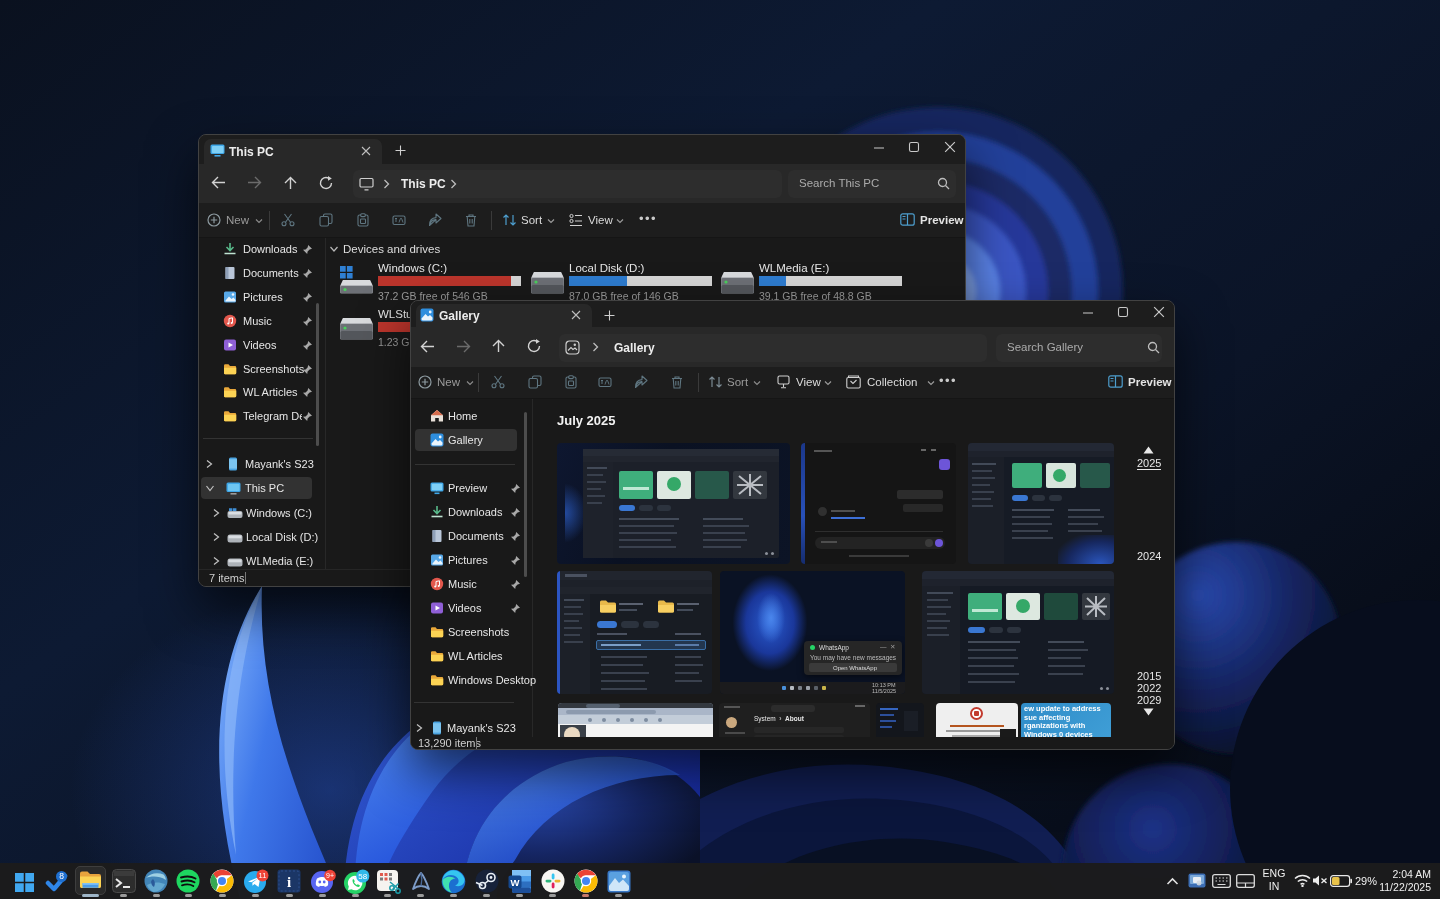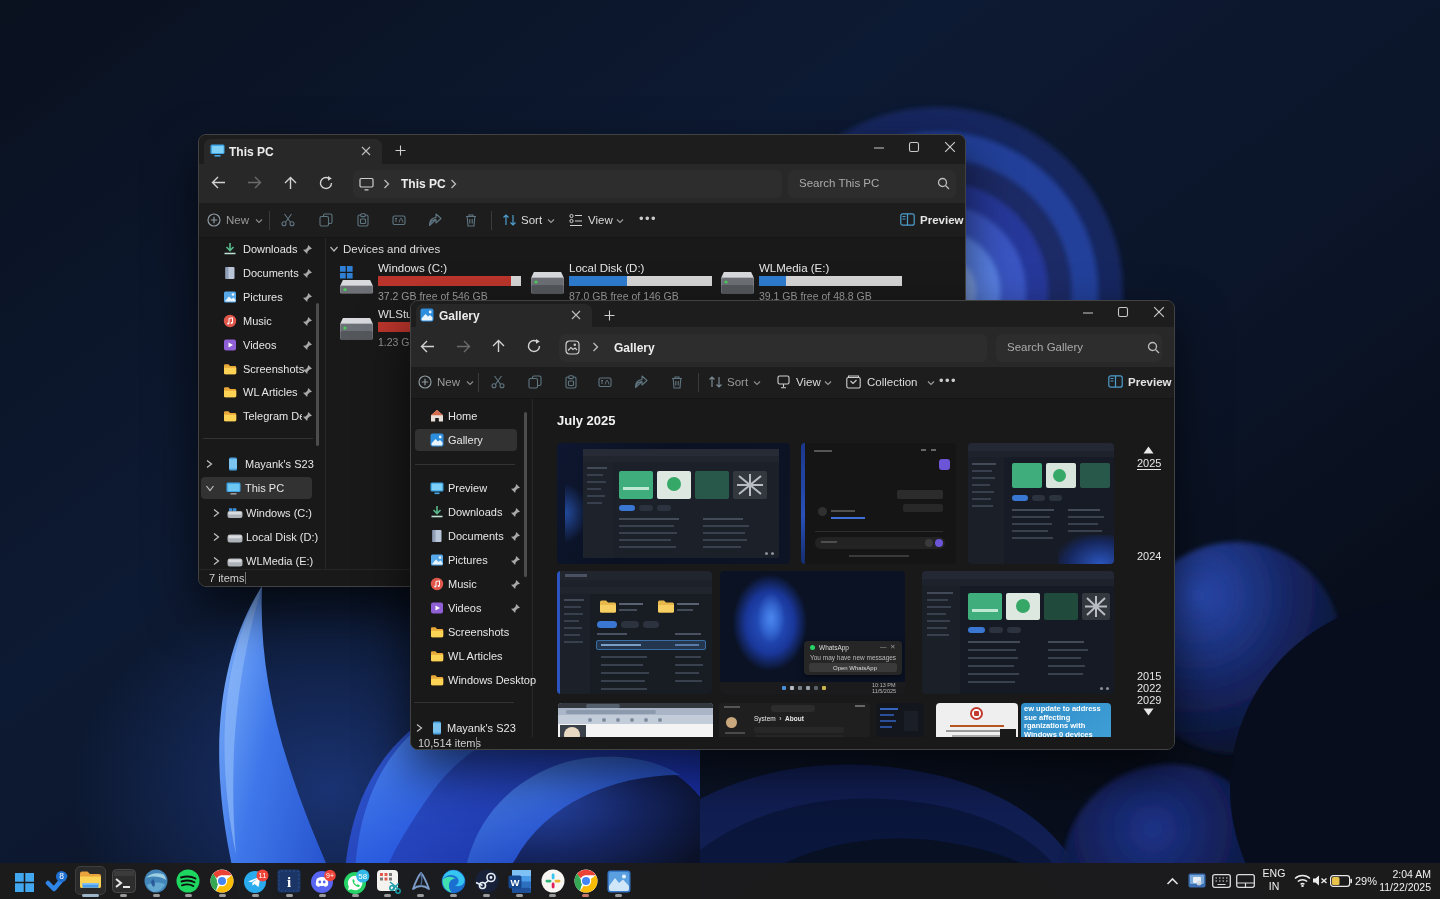--- a/index.html
+++ b/index.html
@@ -867,21 +867,21 @@
     <div class="t" style="left:726px;top:156px;font-size:11px;border-bottom:1px solid #e8e8e8;padding-bottom:0px;">2025</div>
     <div class="t" style="left:726px;top:249px;font-size:11px;">2024</div>
     <div class="t" style="left:726px;top:369px;font-size:11px;">2015</div>
     <div class="t" style="left:726px;top:381px;font-size:11px;">2022</div>
     <div class="t" style="left:726px;top:393px;font-size:11px;">2029</div>
     <svg class="abs" style="left:732px;top:407px;" width="11" height="8" viewBox="0 0 11 8">
         <path d="M0.5 0.5 H10.5 L5.5 7.5 Z" fill="#e8e8e8"></path>
       </svg>
 
     <div class="abs" style="left:0;top:436px;width:765px;height:14px;background:#191919;"></div>
-    <div class="t" style="left:7px;top:436px;font-size:11px;color:#cfcfcf;">10,514 items</div>
+    <div class="t" style="left:7px;top:436px;font-size:11px;color:#cfcfcf;">13,290 items</div>
     <div class="abs" style="left:65px;top:436px;width:1px;height:12px;background:#787878;"></div>
   </div>
 
   <div id="taskbar" class="abs" style="left:0; top:863px; width:1440px; height:36px; background:rgba(27,27,28,0.985);">
 
     <svg class="abs" style="left:15px;top:10px;" width="19" height="19" viewBox="0 0 20 20">
         <rect x="0" y="0" width="9.2" height="9.2" fill="#41a8f0"></rect>
         <rect x="10.8" y="0" width="9.2" height="9.2" fill="#41a8f0"></rect>
         <rect x="0" y="10.8" width="9.2" height="9.2" fill="#41a8f0"></rect>
         <rect x="10.8" y="10.8" width="9.2" height="9.2" fill="#41a8f0"></rect>

